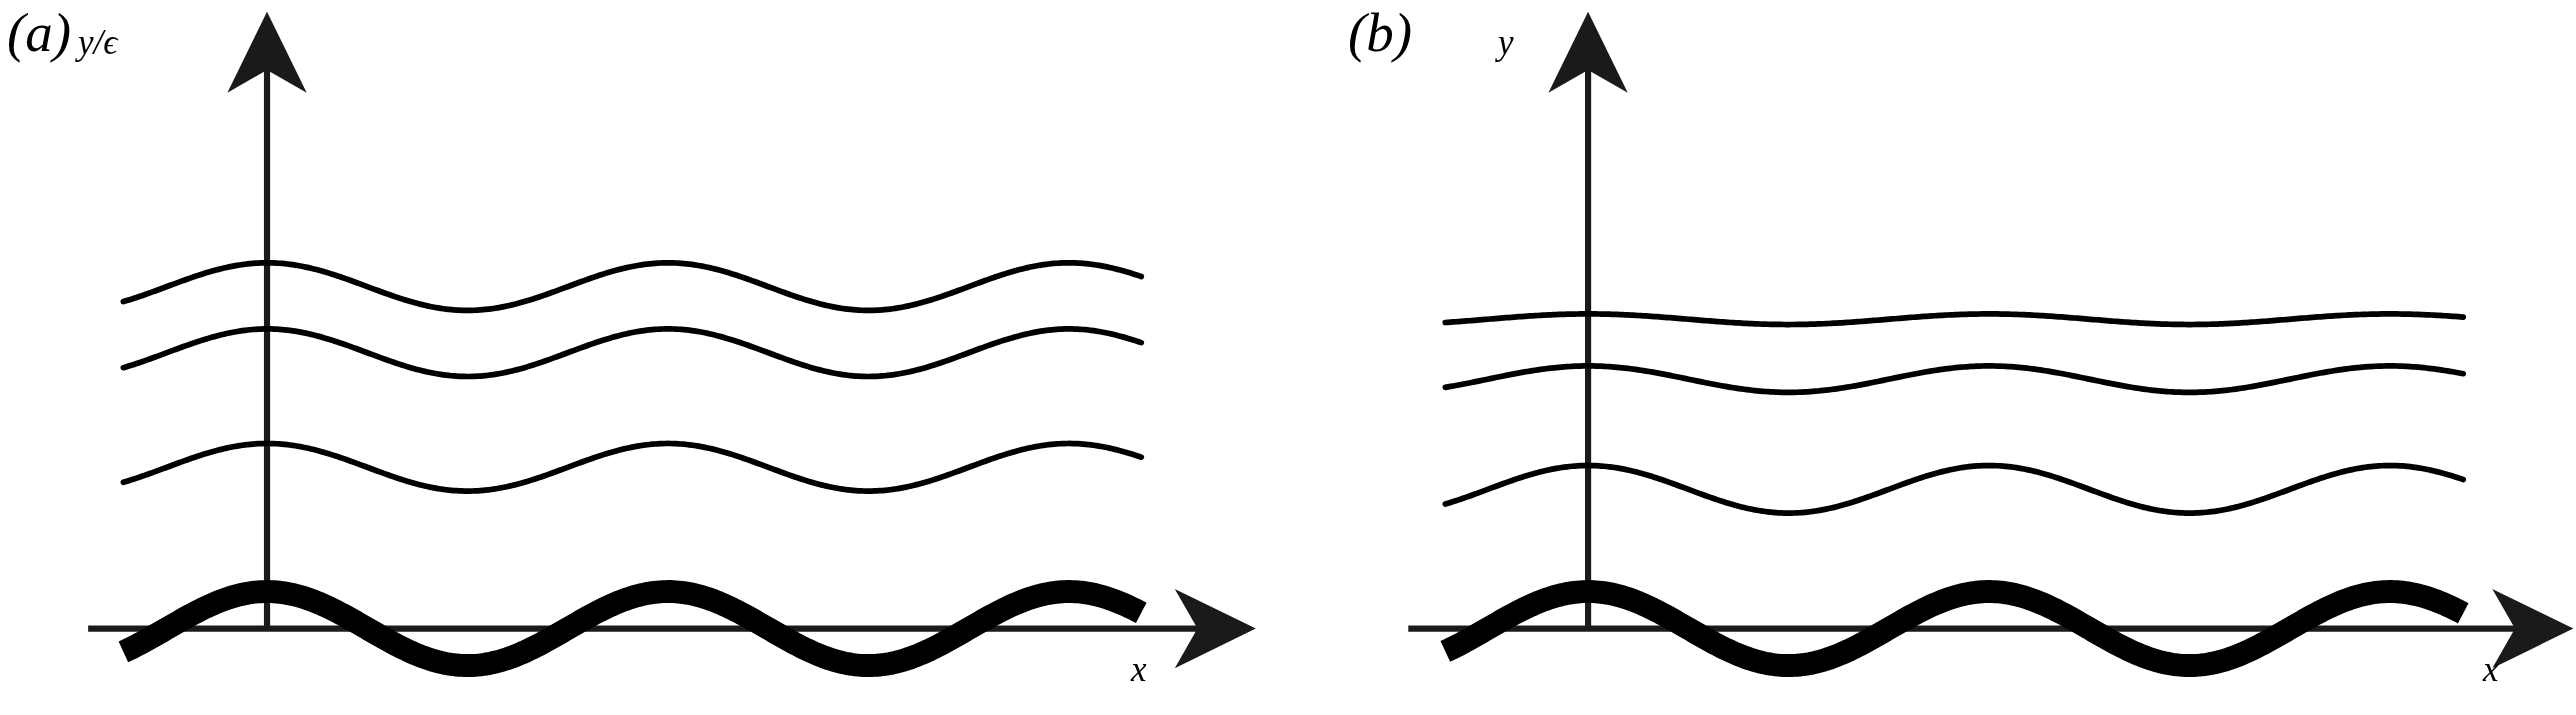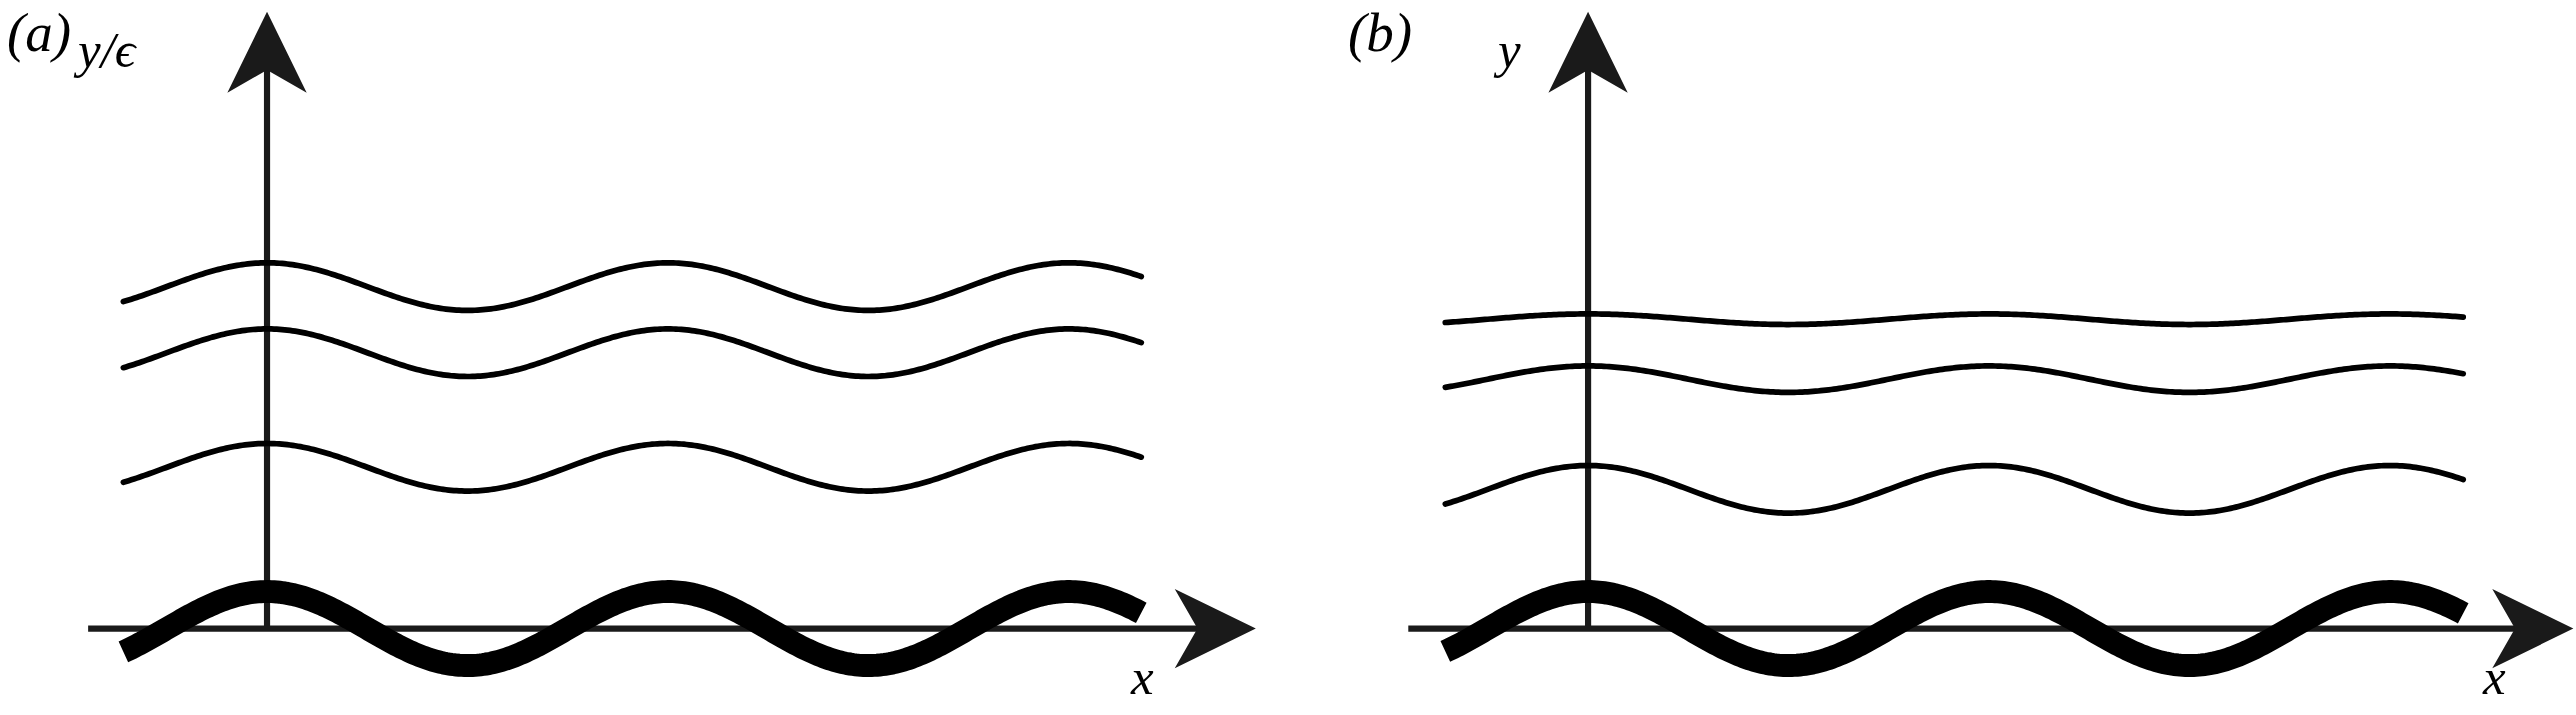--- a/index.html
+++ b/index.html
@@ -56,21 +56,21 @@
     font-family: "Liberation Serif", "DejaVu Serif", serif;
     font-style: italic;
     white-space: nowrap;
     line-height: 1;
     user-select: none;
   }
   .panel-tag {
     font-size: 55px;
   }
   .axis-label {
-    font-size: 51px;
+    font-size: 35px;
   }
 </style>
 </head>
 <body>
 
 <div id="figure">
 
   <svg viewBox="0 0 2923 812" aria-hidden="true">
     <g id="panel-a-graphics">
         <line x1="100" y1="713" x2="1374.4" y2="713" class="axis-line"></line>

